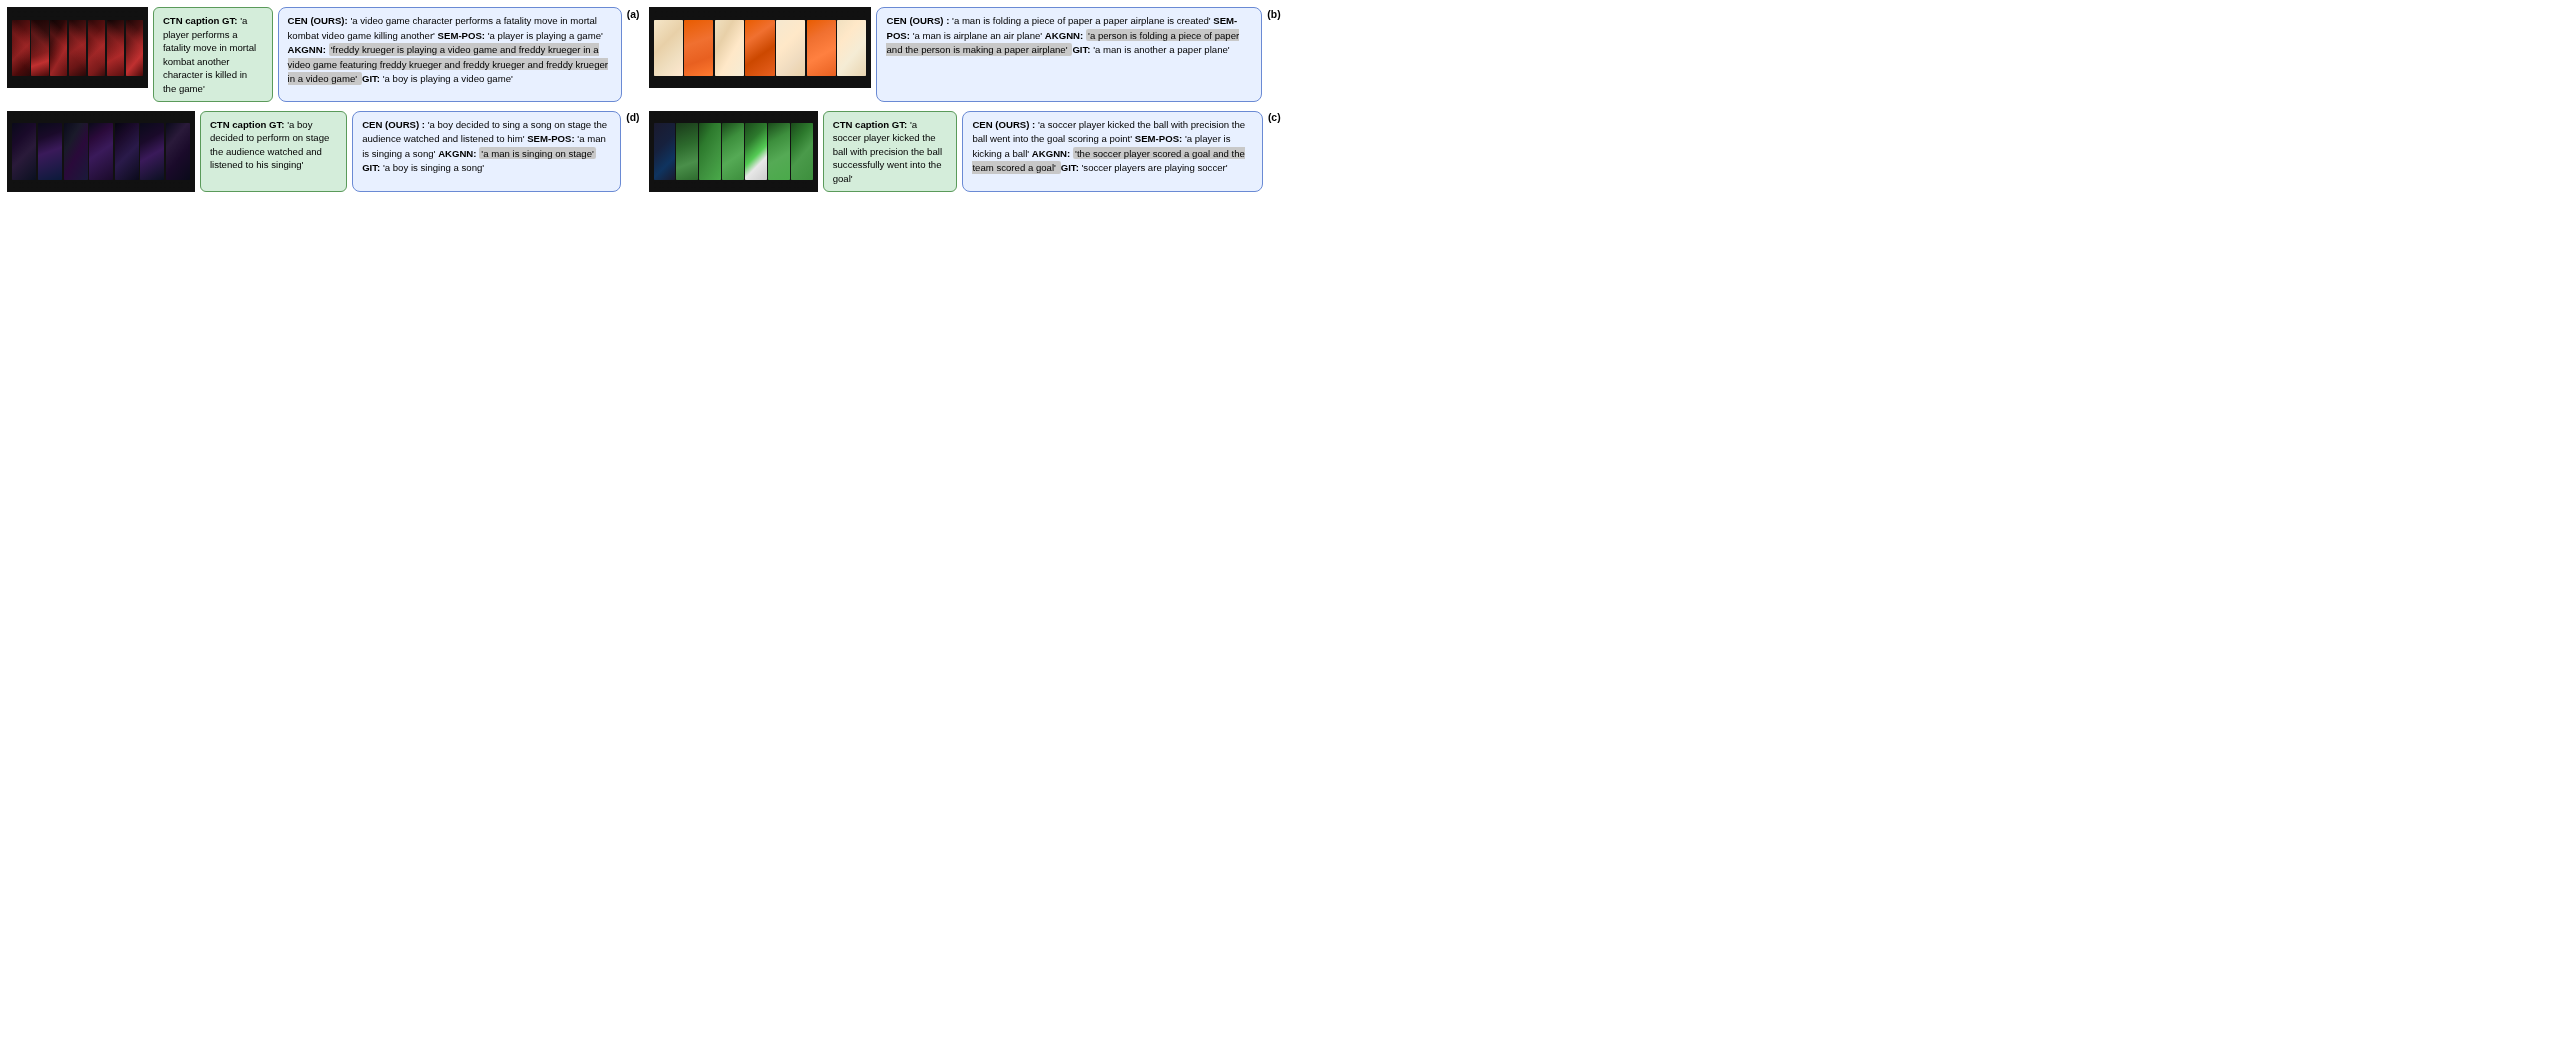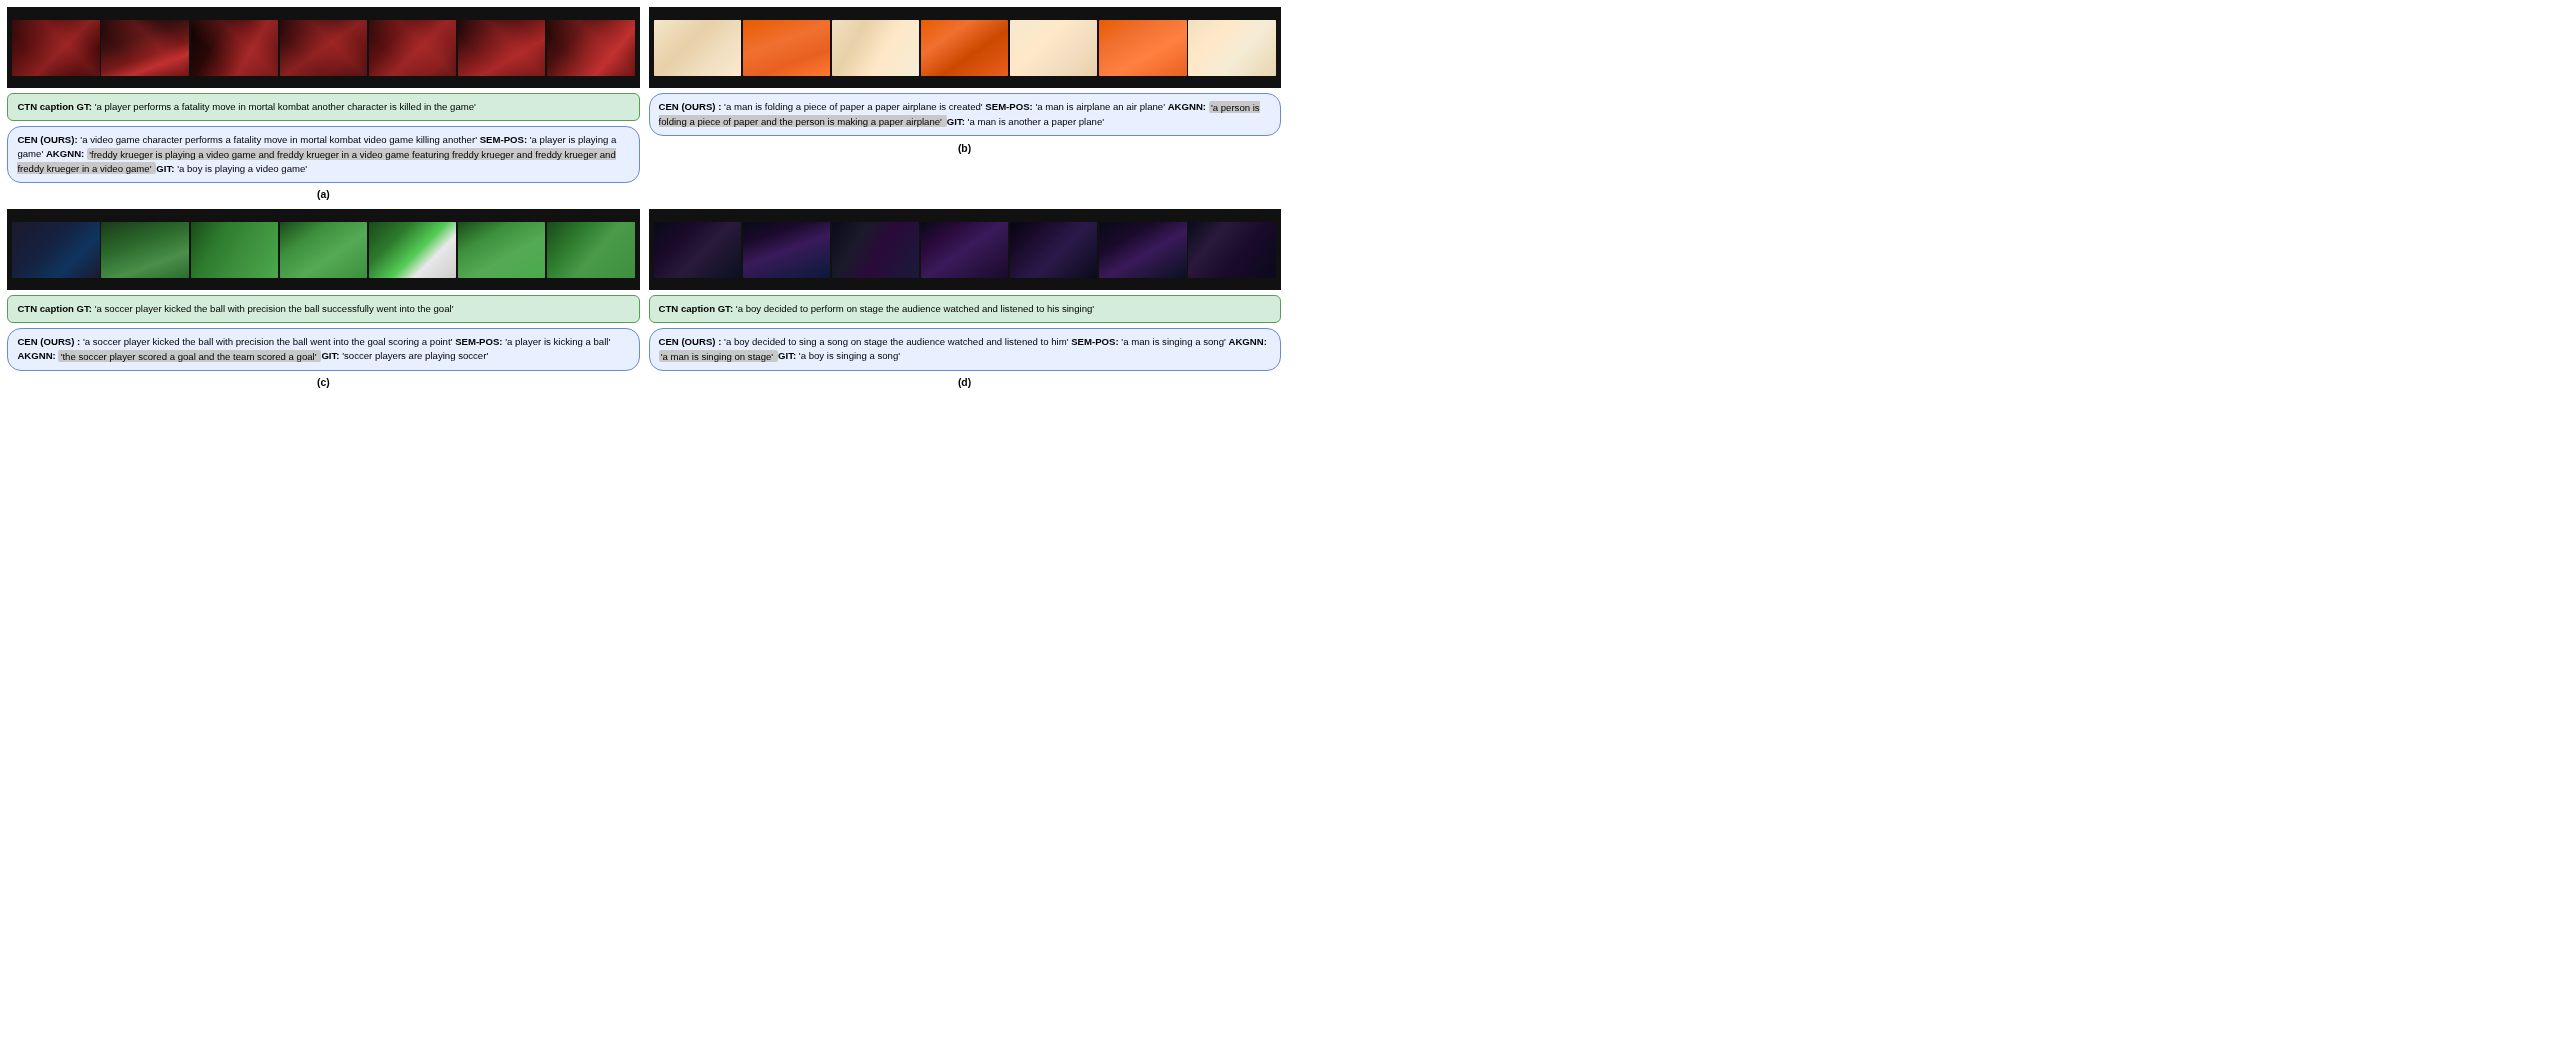--- a/index.html
+++ b/index.html
@@ -10,21 +10,21 @@
       padding: 7.4px;
       width: 1288px;
     }
     .main-grid {
       display: grid;
       grid-template-columns: 1fr 1fr;
       gap: 9px;
     }
     .panel {
       display: flex;
-      flex-direction: column;
+      flex-direction: row;
       gap: 5px;
     }
     .filmstrip {
       width: 100%;
       height: 81px;
       background: #111;
       border: 2.2px solid #111;
       display: flex;
       align-items: stretch;
       overflow: hidden;
@@ -73,21 +73,21 @@
     .caption-box-green {
       background: #d4edda;
       border: 1.5px solid #5a9a5a;
       border-radius: 6px;
       padding: 6px 9px;
       line-height: 1.4;
     }
     .caption-box-blue {
       background: #e8f0ff;
       border: 1.5px solid #6a8ad4;
-      border-radius: 14px;
+      border-radius: 8px;
       padding: 6px 9px;
       line-height: 1.5;
     }
     .caption-label {
       font-weight: bold;
       font-size: 9.6px;
     }
     .highlight-gray {
       background: #c8c8c8;
       border-radius: 2.2px;
@@ -267,20 +267,101 @@
       </span>
       <span class="caption-label">GIT:</span>
       <span class="caption-text">'a man is another a paper plane'</span>
     </div>
 
     <div class="panel-label">(b)</div>
   </div>
 
   <div class="panel">
 
+    <div class="filmstrip filmstrip-d">
+      <div class="filmstrip-holes">
+        <div class="holes-row">
+          <div class="hole"></div>
+          <div class="hole"></div>
+          <div class="hole"></div>
+          <div class="hole"></div>
+          <div class="hole"></div>
+          <div class="hole"></div>
+          <div class="hole"></div>
+          <div class="hole"></div>
+          <div class="hole"></div>
+          <div class="hole"></div>
+          <div class="hole"></div>
+          <div class="hole"></div>
+          <div class="hole"></div>
+          <div class="hole"></div>
+          <div class="hole"></div>
+          <div class="hole"></div>
+          <div class="hole"></div>
+          <div class="hole"></div>
+          <div class="hole"></div>
+          <div class="hole"></div>
+        </div>
+        <div class="holes-row">
+          <div class="hole"></div>
+          <div class="hole"></div>
+          <div class="hole"></div>
+          <div class="hole"></div>
+          <div class="hole"></div>
+          <div class="hole"></div>
+          <div class="hole"></div>
+          <div class="hole"></div>
+          <div class="hole"></div>
+          <div class="hole"></div>
+          <div class="hole"></div>
+          <div class="hole"></div>
+          <div class="hole"></div>
+          <div class="hole"></div>
+          <div class="hole"></div>
+          <div class="hole"></div>
+          <div class="hole"></div>
+          <div class="hole"></div>
+          <div class="hole"></div>
+          <div class="hole"></div>
+        </div>
+      </div>
+      <div class="filmstrip-frames">
+        <div class="frame" style="background: linear-gradient(135deg, #0a0a1a 0%, #1a0a2a 30%, #2a1a3a 55%, #0a1020 100%);"></div>
+        <div class="frame" style="background: linear-gradient(160deg, #0a0a1a 0%, #1a0a2a 25%, #3a1a5a 50%, #0a1a3a 100%);"></div>
+        <div class="frame" style="background: linear-gradient(120deg, #0a0a1a 0%, #1a1a2a 30%, #2a0a3a 55%, #1a1a3a 100%);"></div>
+        <div class="frame" style="background: linear-gradient(145deg, #0a0a1a 0%, #2a0a3a 25%, #3a1a5a 50%, #1a0a2a 100%);"></div>
+        <div class="frame" style="background: linear-gradient(135deg, #050510 0%, #1a0a2a 25%, #2a1a4a 55%, #0a0a1a 100%);"></div>
+        <div class="frame" style="background: linear-gradient(150deg, #0a0a1a 0%, #1a0a2a 30%, #3a1a5a 55%, #0a1020 100%);"></div>
+        <div class="frame" style="background: linear-gradient(130deg, #0a0a1a 0%, #2a1a3a 30%, #1a0a2a 60%, #0a0a1a 100%);"></div>
+      </div>
+    </div>
+
+    <div class="caption-box-green">
+      <span class="caption-label">CTN caption GT:</span>
+      <span class="caption-text">'a boy decided to perform on stage the audience watched and listened to his singing'</span>
+    </div>
+
+    <div class="caption-box-blue">
+      <span class="caption-label">CEN (OURS) :</span>
+      <span class="caption-text">'a boy decided to sing a song on stage the audience watched and listened to him'</span>
+      <span class="caption-label">SEM-POS:</span>
+      <span class="caption-text">'a man is singing a song'</span>
+      <span class="caption-label">AKGNN:</span>
+      <span class="highlight-gray">
+        <span class="caption-text">'a man is singing on stage'</span>
+      </span>
+      <span class="caption-label">GIT:</span>
+      <span class="caption-text">'a boy is singing a song'</span>
+    </div>
+
+    <div class="panel-label">(d)</div>
+  </div>
+
+  <div class="panel">
+
     <div class="filmstrip filmstrip-c">
       <div class="filmstrip-holes">
         <div class="holes-row">
           <div class="hole"></div>
           <div class="hole"></div>
           <div class="hole"></div>
           <div class="hole"></div>
           <div class="hole"></div>
           <div class="hole"></div>
           <div class="hole"></div>
@@ -346,95 +427,14 @@
       <span class="highlight-gray">
         <span class="caption-text">'the soccer player scored a goal and the team scored a goal'</span>
       </span>
       <span class="caption-label">GIT:</span>
       <span class="caption-text">'soccer players are playing soccer'</span>
     </div>
 
     <div class="panel-label">(c)</div>
   </div>
 
-  <div class="panel">
-
-    <div class="filmstrip filmstrip-d">
-      <div class="filmstrip-holes">
-        <div class="holes-row">
-          <div class="hole"></div>
-          <div class="hole"></div>
-          <div class="hole"></div>
-          <div class="hole"></div>
-          <div class="hole"></div>
-          <div class="hole"></div>
-          <div class="hole"></div>
-          <div class="hole"></div>
-          <div class="hole"></div>
-          <div class="hole"></div>
-          <div class="hole"></div>
-          <div class="hole"></div>
-          <div class="hole"></div>
-          <div class="hole"></div>
-          <div class="hole"></div>
-          <div class="hole"></div>
-          <div class="hole"></div>
-          <div class="hole"></div>
-          <div class="hole"></div>
-          <div class="hole"></div>
-        </div>
-        <div class="holes-row">
-          <div class="hole"></div>
-          <div class="hole"></div>
-          <div class="hole"></div>
-          <div class="hole"></div>
-          <div class="hole"></div>
-          <div class="hole"></div>
-          <div class="hole"></div>
-          <div class="hole"></div>
-          <div class="hole"></div>
-          <div class="hole"></div>
-          <div class="hole"></div>
-          <div class="hole"></div>
-          <div class="hole"></div>
-          <div class="hole"></div>
-          <div class="hole"></div>
-          <div class="hole"></div>
-          <div class="hole"></div>
-          <div class="hole"></div>
-          <div class="hole"></div>
-          <div class="hole"></div>
-        </div>
-      </div>
-      <div class="filmstrip-frames">
-        <div class="frame" style="background: linear-gradient(135deg, #0a0a1a 0%, #1a0a2a 30%, #2a1a3a 55%, #0a1020 100%);"></div>
-        <div class="frame" style="background: linear-gradient(160deg, #0a0a1a 0%, #1a0a2a 25%, #3a1a5a 50%, #0a1a3a 100%);"></div>
-        <div class="frame" style="background: linear-gradient(120deg, #0a0a1a 0%, #1a1a2a 30%, #2a0a3a 55%, #1a1a3a 100%);"></div>
-        <div class="frame" style="background: linear-gradient(145deg, #0a0a1a 0%, #2a0a3a 25%, #3a1a5a 50%, #1a0a2a 100%);"></div>
-        <div class="frame" style="background: linear-gradient(135deg, #050510 0%, #1a0a2a 25%, #2a1a4a 55%, #0a0a1a 100%);"></div>
-        <div class="frame" style="background: linear-gradient(150deg, #0a0a1a 0%, #1a0a2a 30%, #3a1a5a 55%, #0a1020 100%);"></div>
-        <div class="frame" style="background: linear-gradient(130deg, #0a0a1a 0%, #2a1a3a 30%, #1a0a2a 60%, #0a0a1a 100%);"></div>
-      </div>
-    </div>
-
-    <div class="caption-box-green">
-      <span class="caption-label">CTN caption GT:</span>
-      <span class="caption-text">'a boy decided to perform on stage the audience watched and listened to his singing'</span>
-    </div>
-
-    <div class="caption-box-blue">
-      <span class="caption-label">CEN (OURS) :</span>
-      <span class="caption-text">'a boy decided to sing a song on stage the audience watched and listened to him'</span>
-      <span class="caption-label">SEM-POS:</span>
-      <span class="caption-text">'a man is singing a song'</span>
-      <span class="caption-label">AKGNN:</span>
-      <span class="highlight-gray">
-        <span class="caption-text">'a man is singing on stage'</span>
-      </span>
-      <span class="caption-label">GIT:</span>
-      <span class="caption-text">'a boy is singing a song'</span>
-    </div>
-
-    <div class="panel-label">(d)</div>
-  </div>
-
 </div>
 
 
 </body></html>

